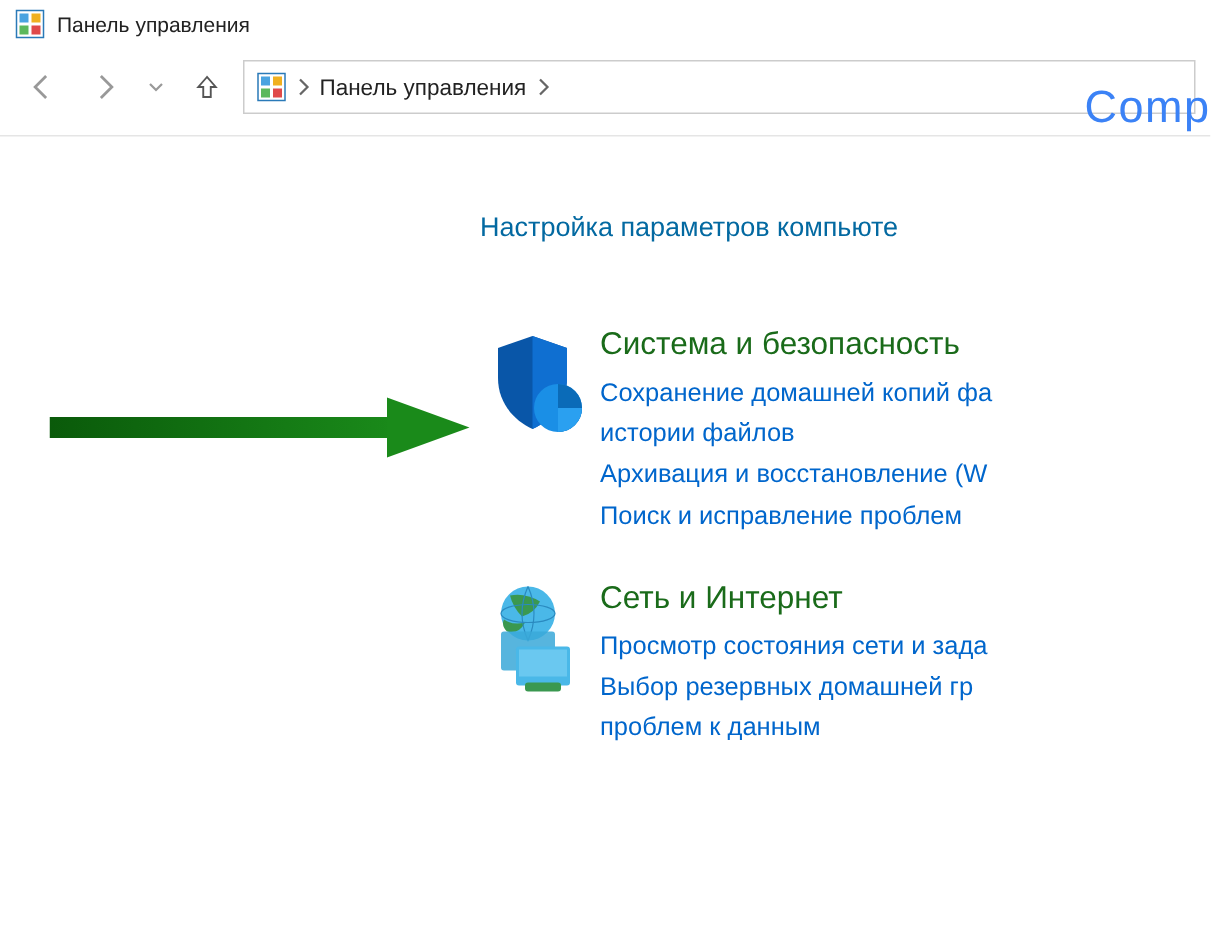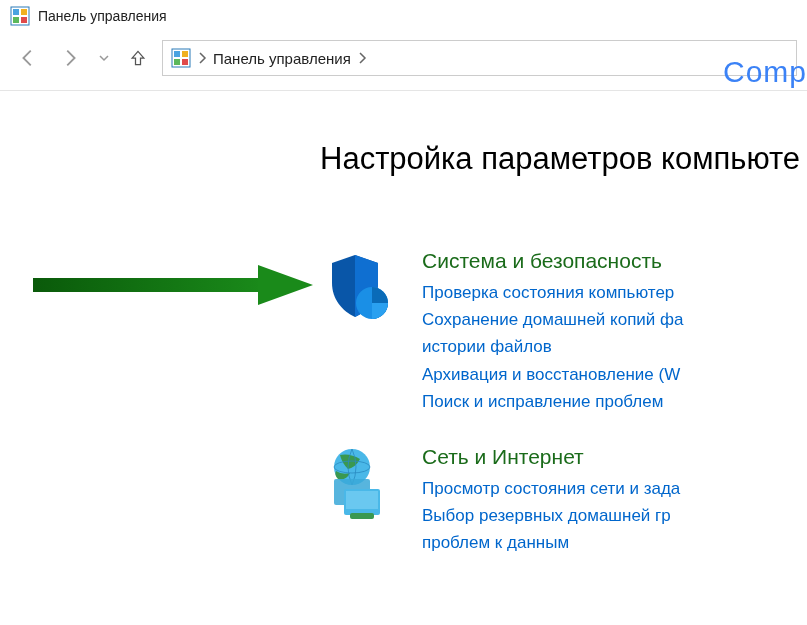--- a/index.html
+++ b/index.html
@@ -90,29 +90,28 @@
       font-size: 30px;
       font-weight: 300;
       color: #3b82f6;
       letter-spacing: 1px;
       pointer-events: none;
     }
     .content {
       padding: 50px 0 0 320px;
     }
     .page-heading {
-      font-size: 31px;
+      font-size: 18px;
       font-weight: 400;
-      color: #000000;
-      margin-bottom: 72px;
+      color: #0369a1;
+      margin-bottom: 56px;
       white-space: nowrap;
     }
     .category {
       display: flex;
-      gap: 22px;
       margin-bottom: 30px;
       position: relative;
     }
     .category-icon {
       width: 80px;
       height: 80px;
       flex-shrink: 0;
       display: flex;
       align-items: flex-start;
       justify-content: center;
@@ -211,21 +210,20 @@
       <svg width="80" height="80" viewBox="0 0 80 80">
         <path d="M35 6 L58 14 L58 34 C58 50 48 62 35 68 C22 62 12 50 12 34 L12 14 Z" fill="#0956a8"></path>
         <path d="M35 6 L58 14 L58 34 C58 50 48 62 35 68 L35 6 Z" fill="#0f6fd1"></path>
         <circle cx="52" cy="54" r="16" fill="#1a8fe6"></circle>
         <path d="M52 38 A16 16 0 0 1 52 70 Z" fill="#0a6bb8"></path>
         <path d="M52 54 L68 54 A16 16 0 0 1 52 70 Z" fill="#2aa0f0"></path>
       </svg>
     </div>
     <div class="category-text">
       <div class="category-title">Система и безопасность</div>
-      <div class="category-link">Проверка состояния компьютер</div>
       <div class="category-link">Сохранение домашней копий фа</div>
       <div class="category-link">истории файлов</div>
       <div class="category-link">Архивация и восстановление (W</div>
       <div class="category-link">Поиск и исправление проблем</div>
     </div>
   </div>
 
   <div class="category">
     <div class="category-icon">
       <svg width="80" height="80" viewBox="0 0 80 80">

